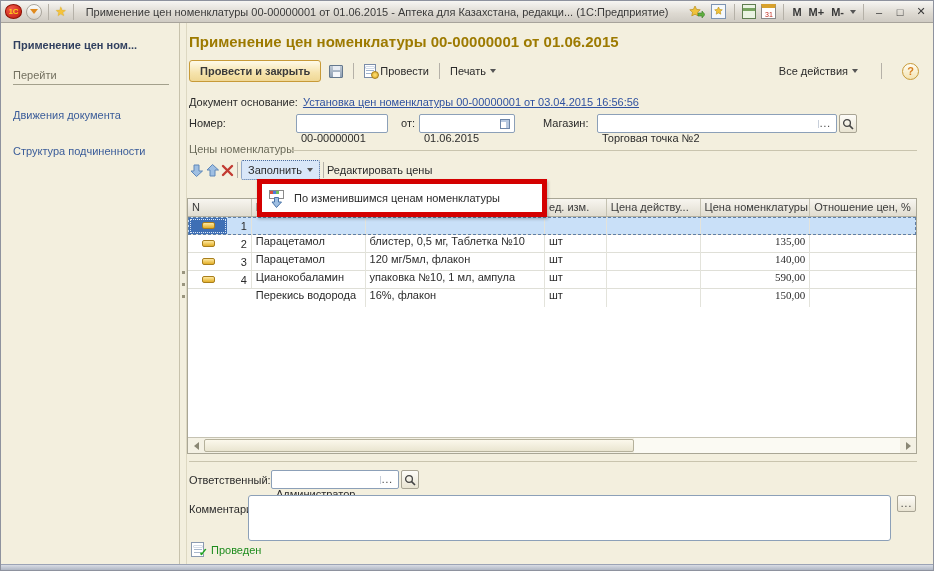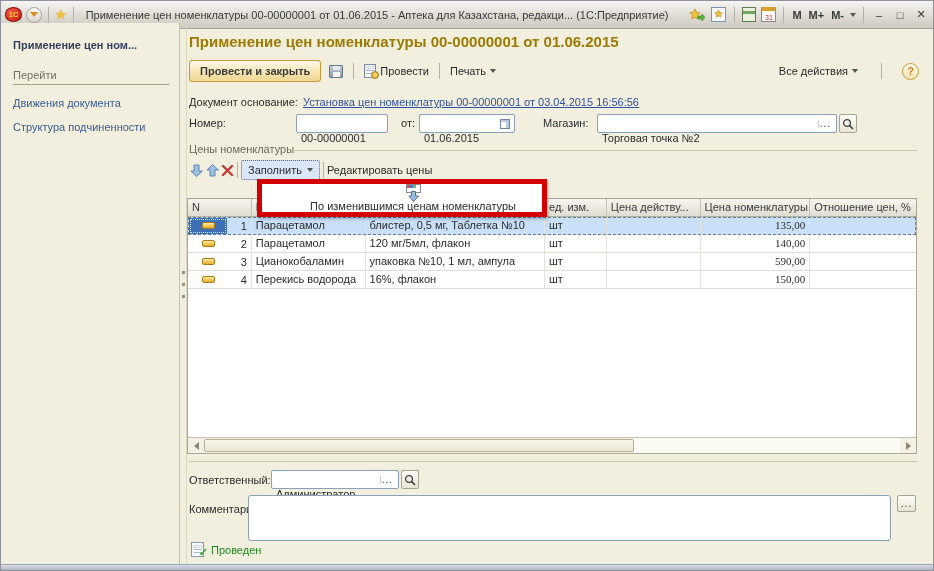--- a/index.html
+++ b/index.html
@@ -1,21 +1,21 @@
 <!DOCTYPE html>
 <html><head>
 <meta charset="utf-8">
 <style>
   * { box-sizing: border-box; margin: 0; padding: 0; }
   html,body { width:934px; height:571px; }
   body { font-family:"Liberation Sans", sans-serif; font-size:11px; color:#2b2b2b; }
   .window { position:relative; width:934px; height:571px; background:#F3EFDE; border:1px solid #8E929E; overflow:hidden; }
 
   
-  .titlebar { position:absolute; left:0; top:0; width:100%; height:28px;
+  .titlebar { position:absolute; left:0; top:0; width:100%; height:22px;
     background:linear-gradient(#F7F6F3,#DDD9D1 60%,#CFCBC3); border-bottom:1px solid #A7A39B;
     display:flex; align-items:center; padding:0 4px; gap:4px; }
   .logo-1c { width:17px; height:15px; border-radius:50% / 45%; background:radial-gradient(circle at 35% 30%,#F05A4A,#C1170B);
     color:#FFD21C; font-size:8px; font-weight:bold; display:flex; align-items:center; justify-content:center;
     border:1px solid #8E1206; }
   .round-btn { width:16px; height:16px; border-radius:50%; background:linear-gradient(#FDFDFB,#D8D4CC);
     border:1px solid #A9A59C; display:flex; align-items:center; justify-content:center; }
   .caret { width:0; height:0; border-left:4px solid transparent; border-right:4px solid transparent; border-top:5px solid #E08A1E; }
   .caret.small { border-left-width:3px; border-right-width:3px; border-top:4px solid #555; }
   .tb-sep { width:1px; height:16px; background:#B5B1A8; margin:0 2px; }
@@ -27,21 +27,21 @@
   .win-ctl { font-size:11px; color:#3A3A3A; width:16px; text-align:center; }
   .cal-ico { width:15px; height:15px; border:1px solid #8A8A8A; background:#fff; font-size:7px; color:#C02B1D;
     display:flex; align-items:flex-end; justify-content:center; border-top:4px solid #D8A12C; }
   .calc-ico { width:14px; height:15px; border:1px solid #5F7D4F; background:
     linear-gradient(#EAF3E2 3px,#77A45F 3px 6px,#EAF3E2 6px); }
 
   
   .sidebar { position:absolute; left:0; top:22px; width:178px; bottom:6px; background:#F3EFDE; padding:14px 10px 0 12px; }
   .side-title { font-weight:bold; color:#31405F; margin-top:2px; }
   .side-goto { color:#73705F; margin-top:18px; padding-bottom:3px; border-bottom:1px solid #A3A08C; }
-  .side-link { color:#3A5C99; margin-top:12px; cursor:pointer; }
+  .side-link { color:#3A5C99; margin-top:24px; cursor:pointer; }
   .splitter { position:absolute; left:178px; top:22px; width:8px; bottom:6px; border-left:1px solid #C7C2AC; border-right:1px solid #DDD8C2; }
   .grip { position:absolute; left:2px; width:3px; height:3px; background:#9A957E; }
 
   
   .main { position:absolute; left:186px; top:22px; right:0; bottom:6px; }
   .page-title { position:absolute; left:2px; top:10px; font-size:15px; font-weight:bold; color:#9D7A00; }
 
   .cmdbar { position:absolute; left:2px; top:36px; right:14px; height:24px; display:flex; align-items:center; gap:5px; }
   .btn-primary { height:22px; padding:4px 10px; font-weight:bold; font-size:11px; color:#3A3A3A;
     background:linear-gradient(#FEFAE9,#F6E3AC 60%,#EFD795); border:1px solid #C79A38; border-radius:3px; }
@@ -77,39 +77,39 @@
   .fill-btn { display:flex; align-items:center; gap:5px; height:20px; padding:1px 6px;
     background:#D9E7F8; border:1px dotted #4A6B9B; border-radius:2px; }
   .edit-lbl { color:#2B2B2B; }
 
   
   .table { position:absolute; left:0; top:175px; width:730px; height:256px; background:#fff; border:1px solid #A9A695; }
   .thead { display:flex; height:18px; background:linear-gradient(#F8F6F0,#E0DCD0); border-bottom:1px solid #B3B0A0; }
   .th { padding:2px 4px; border-right:1px solid #C5C2B2; color:#3A3A3A; overflow:hidden; white-space:nowrap; }
   .trow { display:flex; height:18px; border-bottom:1px solid #DFDFD7; background:#fff; }
   .trow.selected { background:#C9E0F8; outline:1px dashed #5F7FA6; outline-offset:-1px; }
-  .td { padding:2px 4px; border-right:1px solid #E3E3DB; overflow:hidden; white-space:nowrap; }
+  .td { padding:18px 4px; border-right:1px solid #E3E3DB; overflow:hidden; white-space:nowrap; }
   .td.num { text-align:right;font-family:Liberation Serif, serif; }
   .c0 { width:64px; } .c1 { width:114px; } .c2 { width:180px; } .c3 { width:62px; }
   .c4 { width:94px; } .c5 { width:110px; } .c6 { width:106px; border-right:none; }
   .cell-n { display:flex; align-items:center; justify-content:space-between; padding:0 4px 0 1px; }
   .marker-wrap { display:flex; align-items:center; justify-content:center; width:38px; height:16px; }
   .trow.selected .marker-wrap { background:#3E6FB5; outline:1px dotted #D9E6F5; outline-offset:-2px; }
   .marker { width:13px; height:7px; border-radius:2px; background:linear-gradient(#FFE9A0,#E2AE28); border:1px solid #A87E1C; }
   .hscroll { position:absolute; left:0; right:0; bottom:0; height:16px; background:#F4F1E4; border-top:1px solid #C5C2B2; display:flex; }
   .scr-btn { width:16px; height:15px; display:flex; align-items:center; justify-content:center; }
   .tri-l { width:0; height:0; border-top:4px solid transparent; border-bottom:4px solid transparent; border-right:5px solid #8A8774; }
   .tri-r { width:0; height:0; border-top:4px solid transparent; border-bottom:4px solid transparent; border-left:5px solid #8A8774; }
   .scr-thumb { width:430px; height:13px; margin-top:1px; background:linear-gradient(#FBF8EC,#EAE5D0); border:1px solid #B5B19B; border-radius:2px; }
   .scr-track { flex:1; background:#FBFAF3; }
 
   
   .annotation { position:absolute; left:70px; top:156px; width:290px; height:38px; border:5px solid #D40000; z-index:20;
     background:#fff; box-shadow:1px 2px 3px rgba(0,0,0,.25); }
-  .menu-item { height:100%; display:flex; align-items:center; padding-left:22px; gap:9px; background:#fff;flex-direction:column; }
+  .menu-item { height:100%; display:flex; align-items:center; padding-left:6px; gap:9px; background:#fff; }
   .menu-ico { position:relative; width:17px; height:17px; }
   .menu-ico .sheet { position:absolute; left:1px; top:0; width:15px; height:9px; background:#fff; border:1px solid #8A8A8A;
     background:linear-gradient(90deg,#D94F3D 3px,#4F79D9 3px 6px,#6FBF5A 6px 9px,#fff 9px); background-size:100% 3px; background-repeat:no-repeat; }
   .menu-ico .arr { position:absolute; left:3px; top:7px; }
 
   
   .sep-line { position:absolute; left:2px; right:16px; top:438px; height:1px; background:#C9C4AE; }
   .status { position:absolute; left:4px; top:519px; display:flex; align-items:center; gap:7px; color:#1E8C1E; }
   .doc-check { position:relative; width:13px; height:15px; background:#fff; border:1px solid #8A9AB0; }
   .doc-check:before { content:""; position:absolute; left:2px; top:3px; width:8px; height:1px;

